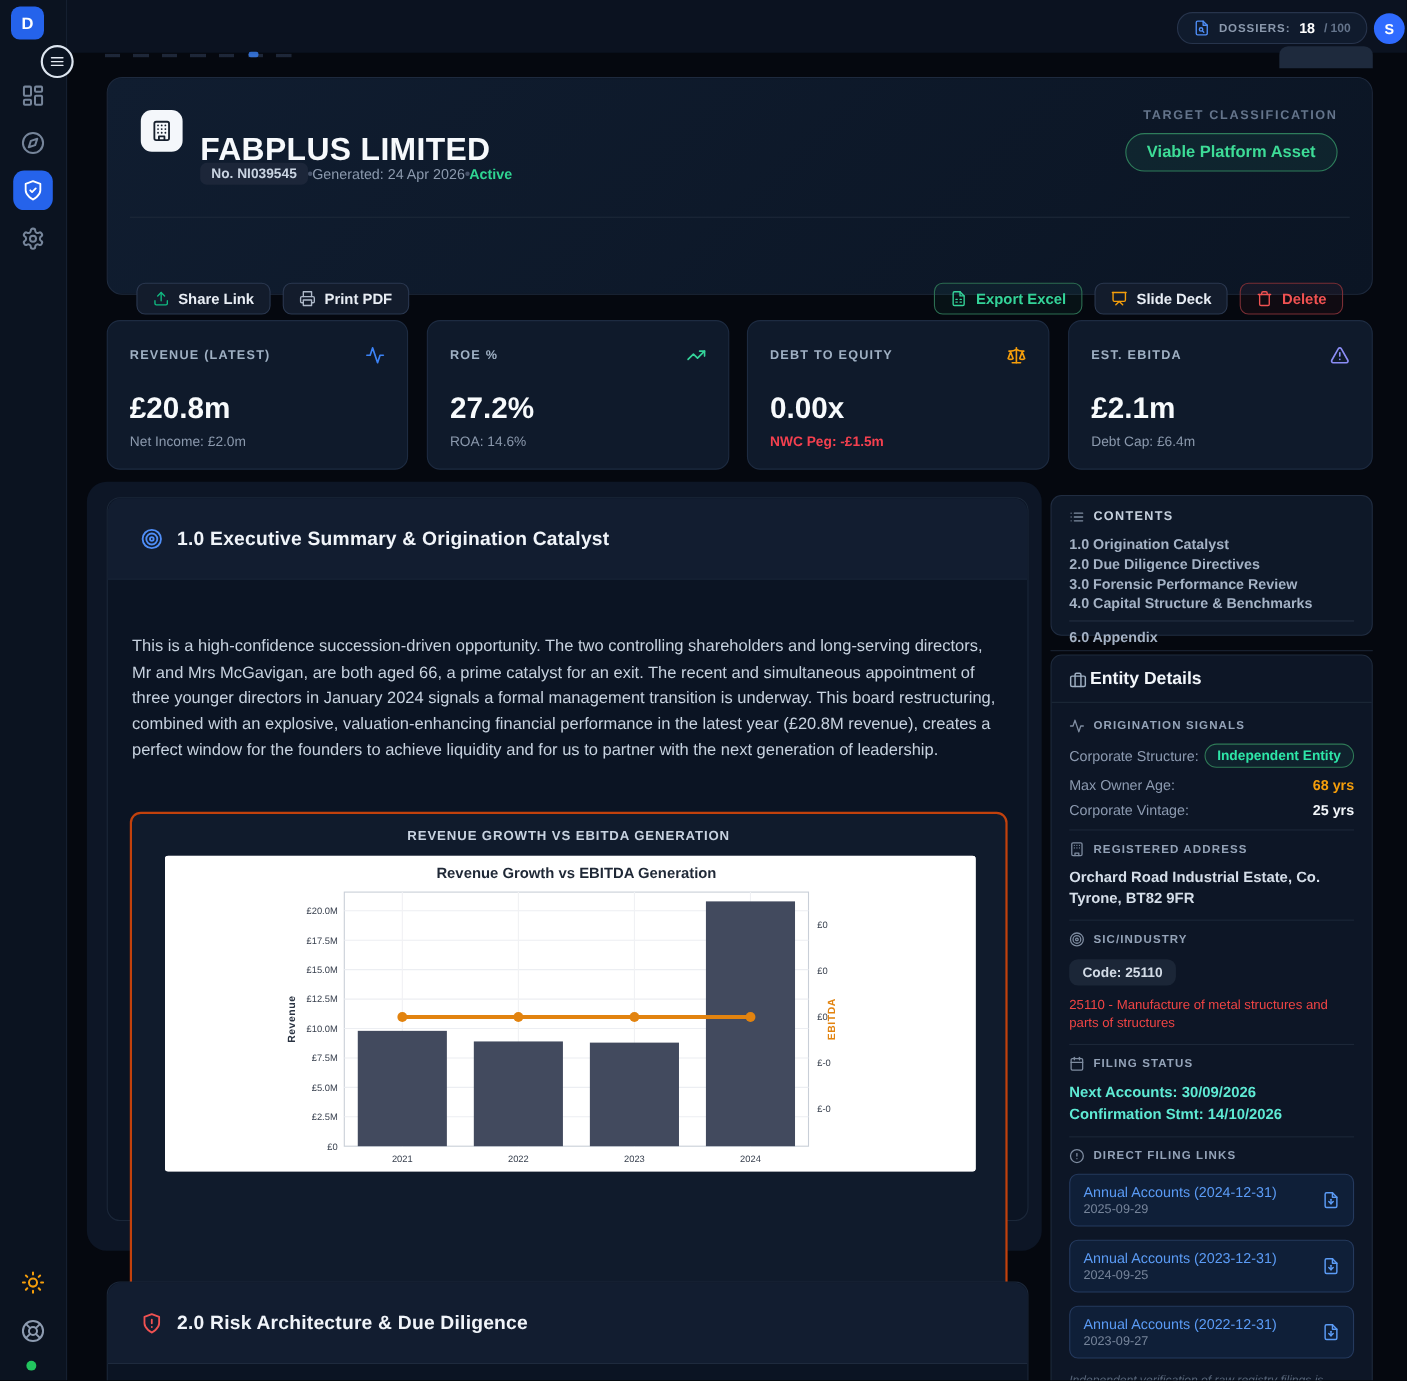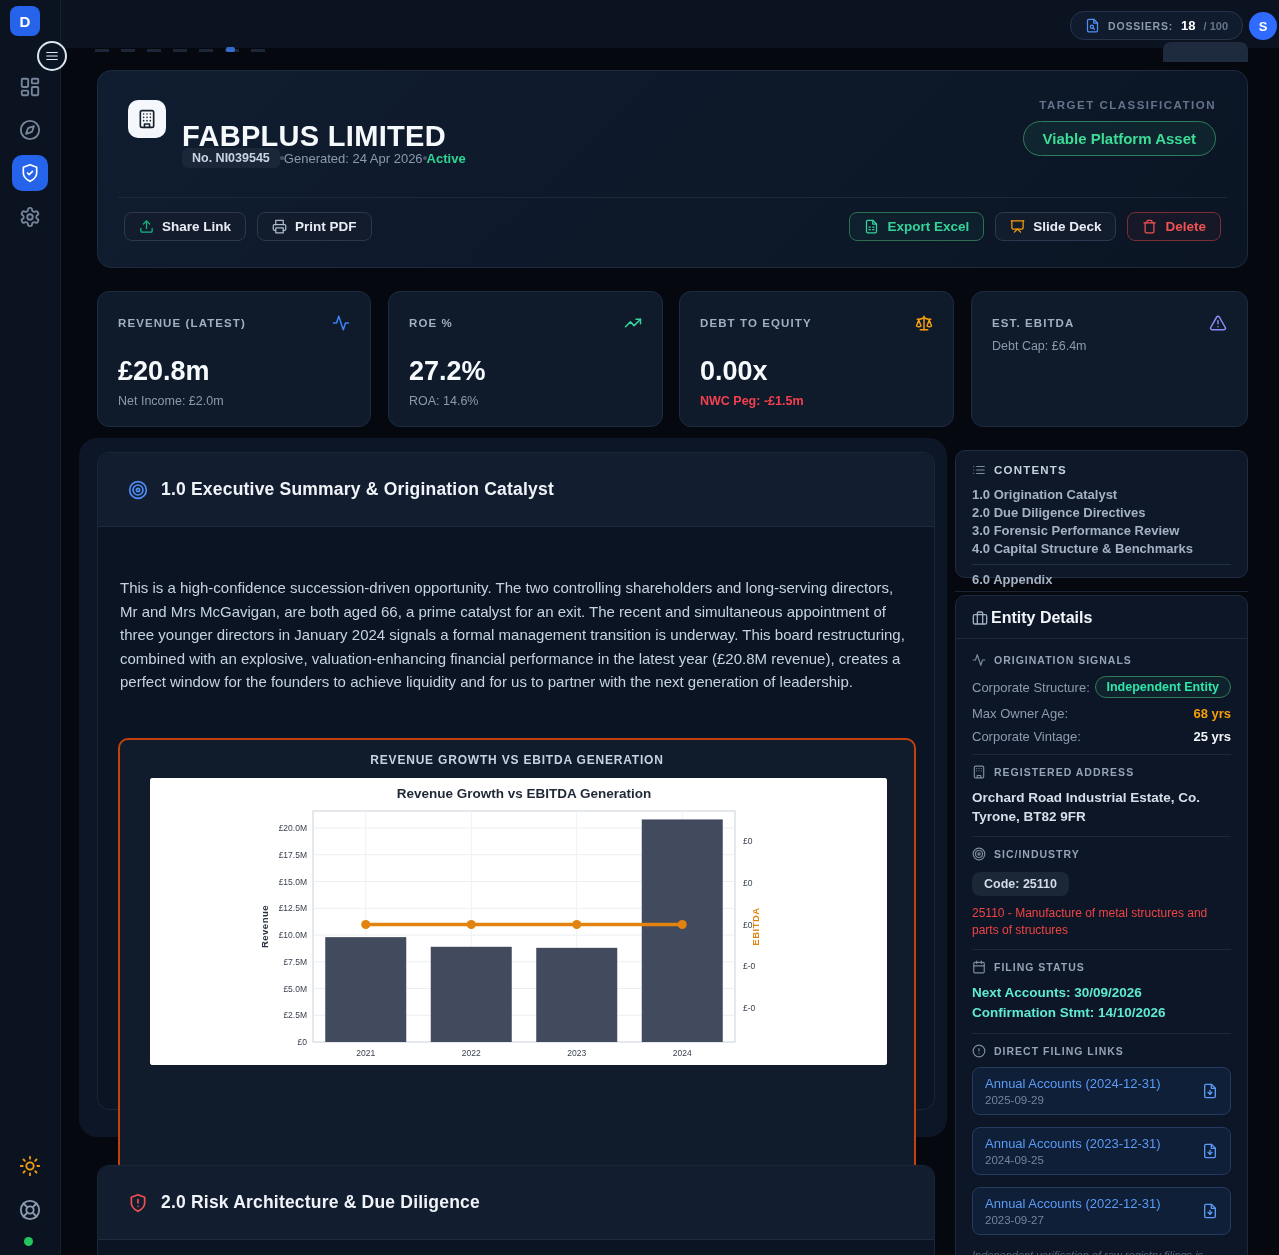--- a/index.html
+++ b/index.html
@@ -45,21 +45,21 @@
   .meta-dot{width:4px;height:4px;border-radius:50%;background:#47536a;}
   .meta-gen{font-size:13px;color:#8b99ad;}
   .meta-active{font-size:13px;font-weight:bold;color:#2fd592;}
   .class-label{position:absolute;right:31px;top:28px;font-size:11.5px;font-weight:bold;letter-spacing:1.5px;color:#64748b;}
   .class-pill{position:absolute;right:31px;top:50px;border:1px solid #2e7d5b;color:#3ddc97;background:rgba(61,220,151,.07);
               border-radius:999px;padding:8px 19px;font-size:15px;font-weight:bold;cursor:pointer;}
   .hdr-divider{position:absolute;left:20px;right:20px;top:126px;height:1px;background:#1d2938;}
   .actions{position:absolute;left:26px;right:26px;top:141px;display:flex;justify-content:space-between;}
   .btn-group{display:flex;gap:11px;}
   .btn{height:29px;display:flex;align-items:center;gap:8px;padding:0 14px;border-radius:8px;box-sizing:border-box;
-       background:#131c2c;border:1px solid #2b3850;font-size:13.5px;font-weight:bold;color:#e8edf4;cursor:pointer;}
+       background:#131c2c;border:1px solid #2b3850;font-size:13.5px;font-weight:bold;color:#e8edf4;cursor:pointer;margin-top:45px;}
   .btn .bic{width:15px;height:15px;}
   .btn.green-ic .bic{color:#10b981;} .btn.gray-ic .bic{color:#aeb9c9;}
   .btn.export{border-color:#2c6e52;color:#34d399;background:rgba(52,211,153,.05);}
   .btn.slide .bic{color:#f59e0b;}
   .btn.delete{border-color:#7a2e35;color:#f05252;background:rgba(240,82,82,.05);}
 
   
   .kpi{position:absolute;top:291px;height:136px;border-radius:12px;background:#0f1a2b;border:1px solid #1d2b41;
        box-sizing:border-box;padding:22px 20px;}
   .kpi-top{display:flex;justify-content:space-between;align-items:center;}
@@ -309,20 +309,21 @@
   </section>
   <section class="kpi" style="left:971px;width:277px">
     <div class="kpi-top">
         <span class="kpi-title">EST. EBITDA</span>
       <svg class="ic kpi-ic" style="color:#8b8df6" viewBox="0 0 24 24">
           <path d="m21.73 18-8-14a2 2 0 0 0-3.46 0l-8 14A2 2 0 0 0 4 21h16a2 2 0 0 0 1.73-3Z"></path>
           <path d="M12 9v4"></path>
           <path d="M12 17h.01"></path>
         </svg>
       </div>
+    <div class="kpi-value">£2.1m</div>
     <div class="kpi-sub">Debt Cap: £6.4m</div>
   </section>
 
   <div class="report-wrap"></div>
   <section class="section-card">
     <div class="section-head">
       <svg class="ic sic" viewBox="0 0 24 24">
           <circle cx="12" cy="12" r="10"></circle>
           <circle cx="12" cy="12" r="6"></circle>
           <circle cx="12" cy="12" r="2"></circle>

